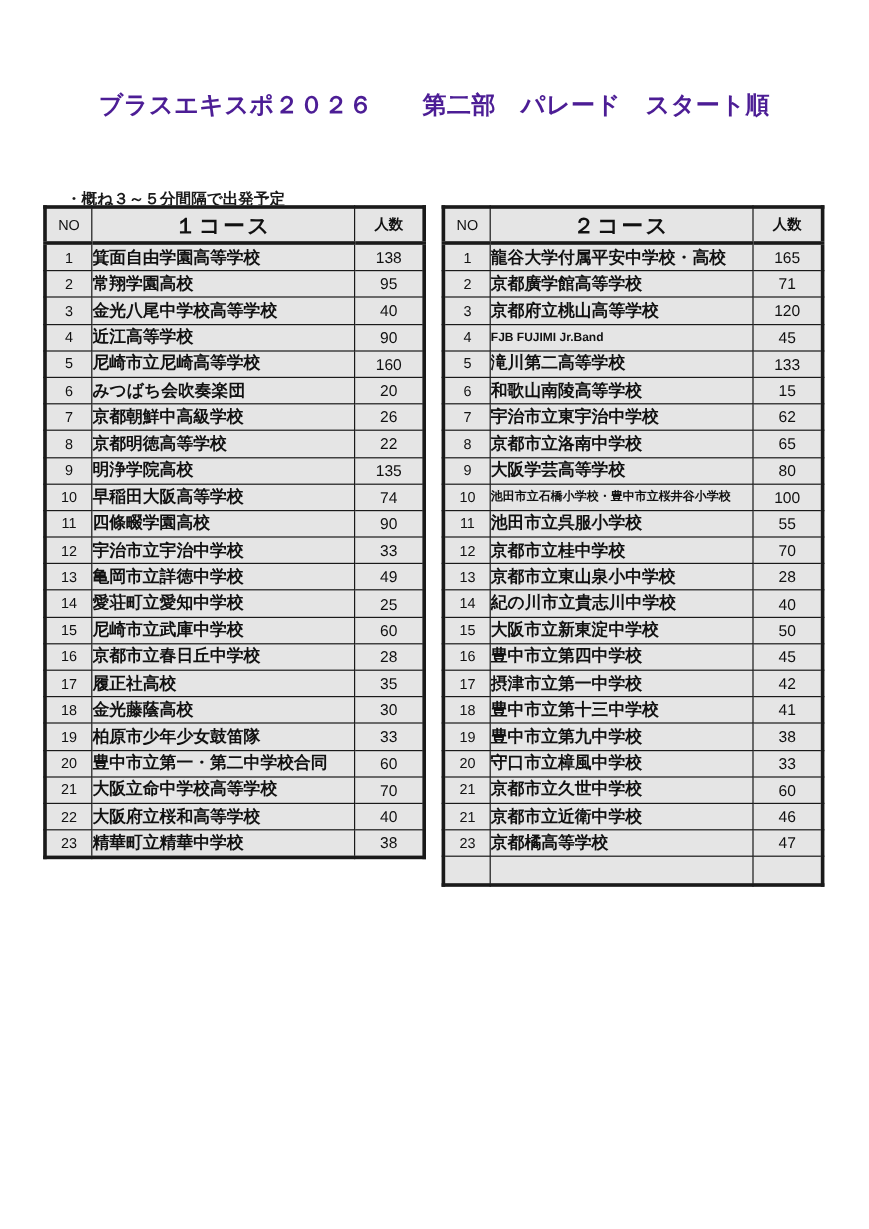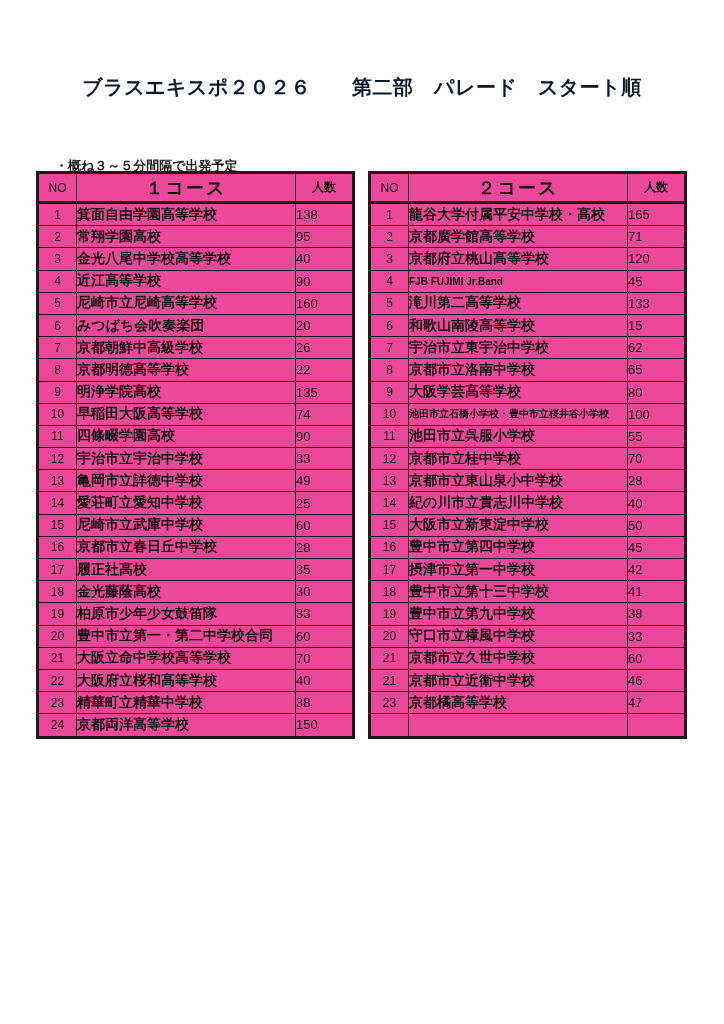--- a/index.html
+++ b/index.html
@@ -8,38 +8,38 @@
     font-family:"Liberation Sans","DejaVu Sans",sans-serif;
     color:#111;
     position:relative;
     overflow:hidden;
   }
   .page{position:absolute;inset:0;background:#ffffff;}
 
   .doc-title{
     position:absolute;top:74px;left:0;width:724px;
     text-align:center;
-    font-size:20px;font-weight:bold;color:#0f172a;
+    font-size:20px;font-weight:bold;color:#4c1d95;
     letter-spacing:0.5px;
     white-space:pre;
   }
 
   .notes{
     position:absolute;top:123px;left:55px;width:620px;
     font-size:13px;font-weight:bold;color:#1a1a1a;
     line-height:17px;
   }
   .notes .row1{position:relative;white-space:pre;}
   .notes .end-time{position:absolute;left:310px;top:0;white-space:pre;}
 
   table.roster{
     position:absolute;top:171px;
     border-collapse:collapse;
     table-layout:fixed;
-    background:#ec4899;
+    background:#e5e5e5;
     border:3px solid #1a1a1a;
   }
   #table-course1{left:36px;width:311px;}
   #table-course2{left:368px;width:312px;}
 
   table.roster th, table.roster td{
     border:1.5px solid #1a1a1a;
     padding:0;
     overflow:hidden;
     white-space:nowrap;
@@ -50,21 +50,21 @@
     border-bottom:3px solid #1a1a1a;
   }
   th.h-no{width:37px;font-size:12px;font-weight:normal;text-align:center;}
   th.h-course{width:218px;font-size:18px;font-weight:bold;text-align:center;letter-spacing:2px;margin-top:24px;}
   th.h-count{width:56px;font-size:12px;font-weight:bold;text-align:center;}
 
   table.roster tbody td{height:21.2px;}
   td.col-no{text-align:center;font-size:12px;font-weight:normal;}
   td.col-name{text-align:left;font-size:14px;font-weight:bold;padding-left:5px;}
   td.col-name.small{font-size:10px;}
-  td.col-count{font-size:13px;font-weight:normal;}
+  td.col-count{text-align:center;font-size:13px;font-weight:normal;}
 </style>
 </head>
 <body>
 
 <div class="page">
 
   <div class="doc-title">ブラスエキスポ２０２６　　第二部　パレード　スタート順</div>
 
   <div class="notes">
     <div class="row1">
@@ -191,25 +191,20 @@
         <tr>
           <td class="col-no">22</td>
           <td class="col-name">大阪府立桜和高等学校</td>
           <td class="col-count">40</td>
         </tr>
         <tr>
           <td class="col-no">23</td>
           <td class="col-name">精華町立精華中学校</td>
           <td class="col-count">38</td>
         </tr>
-        <tr>
-          <td class="col-no">24</td>
-          <td class="col-name">京都両洋高等学校</td>
-          <td class="col-count">150</td>
-        </tr>
       </tbody>
   </table>
 
   <table class="roster" id="table-course2">
     <thead>
       <tr>
         <th class="h-no">NO</th>
         <th class="h-course">２コース</th>
         <th class="h-count">人数</th>
       </tr>

